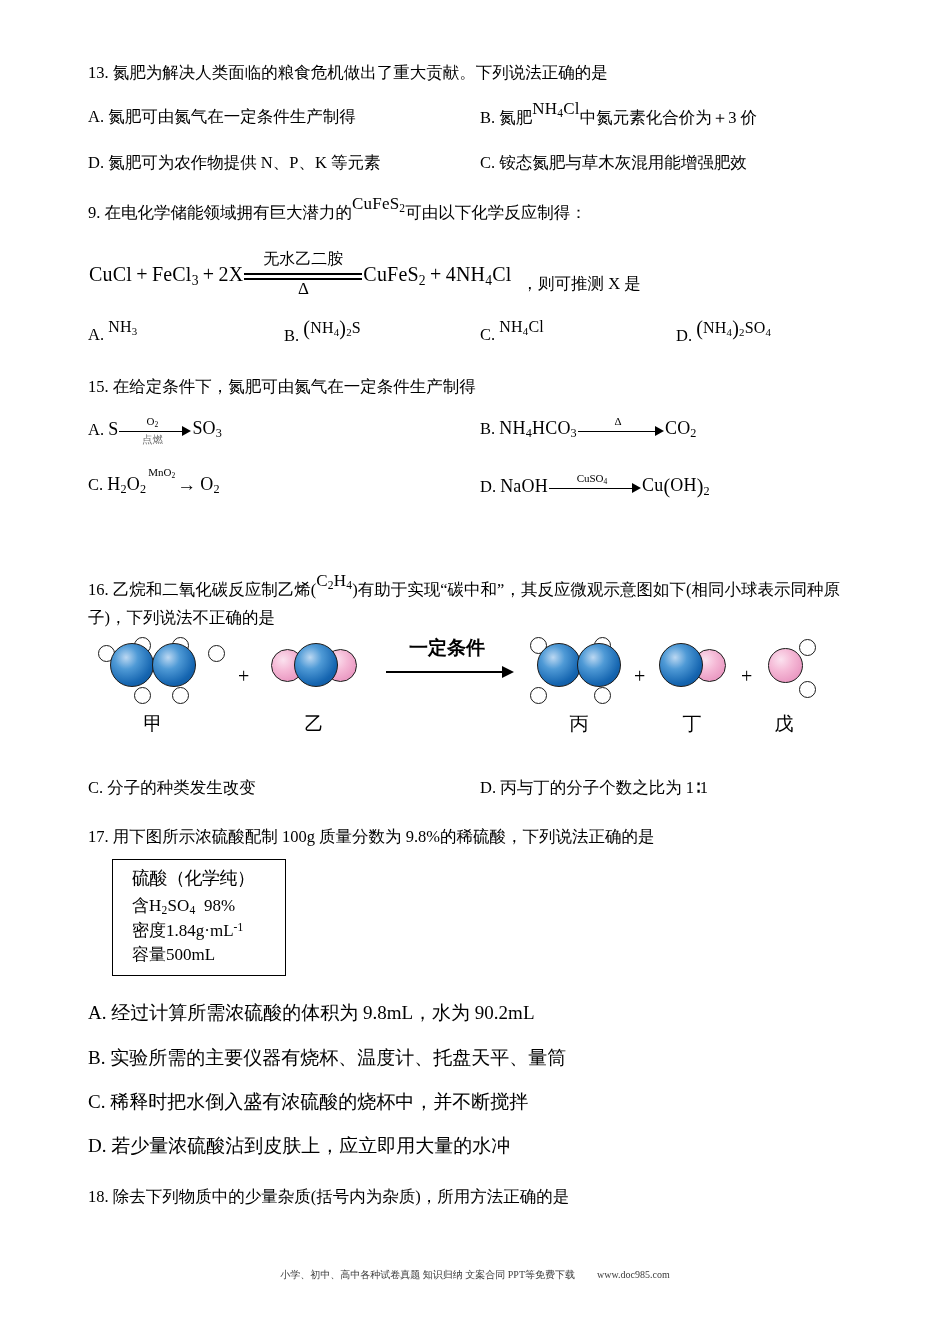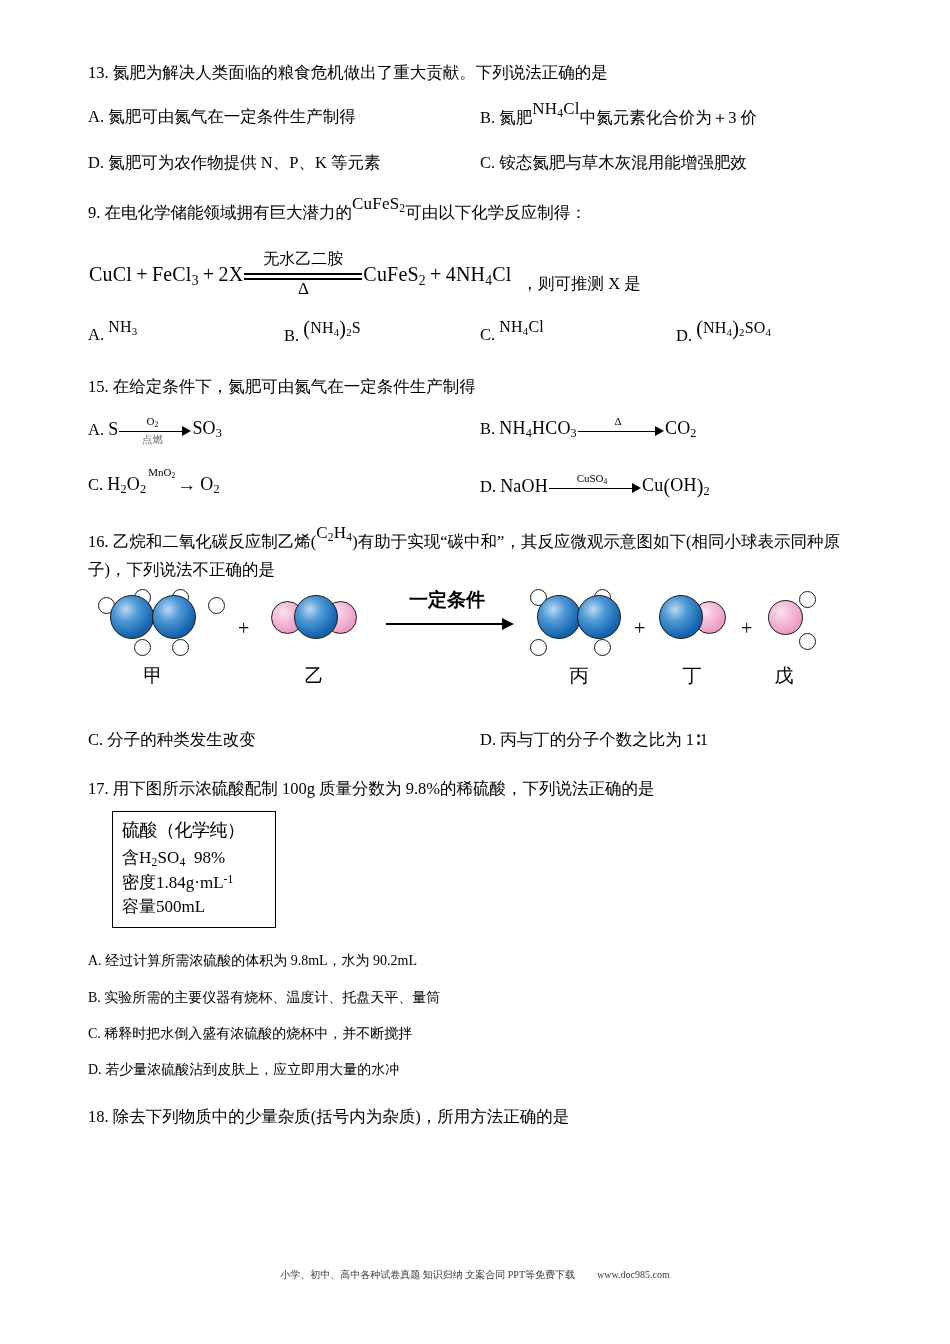--- a/index.html
+++ b/index.html
@@ -34,21 +34,21 @@
     font-size: 16.5px;
     line-height: 1.55;
     margin: 0 0 4px 0;
     white-space: nowrap;
   }
   .stem {
     font-size: 16.5px;
     line-height: 1.6;
     margin: 0;
   }
-  .wrapstem { white-space: normal; }
+  .wrapstem { white-space: normal; margin-top: 48px; }
 
   .opts2 {
     display: flex;
     width: 100%;
   }
   .opts2 > .opt {
     width: 50%;
     font-size: 16.5px;
     line-height: 1.6;
     white-space: nowrap;
@@ -56,21 +56,21 @@
   .opts4 {
     display: flex;
     width: 100%;
   }
   .opts4 > .opt {
     width: 25%;
     font-size: 16.5px;
     white-space: nowrap;
   }
   .optfull {
-    font-size: 14px;
+    font-size: 19px;
     line-height: 1.6;
     white-space: nowrap;
   }
 
   
   sub { font-size: 68%; vertical-align: -0.28em; }
   sup { font-size: 68%; vertical-align: 0.45em; }
 
   .fml {
     font-family: "Liberation Serif", "DejaVu Serif", serif;
@@ -275,21 +275,21 @@
     border-bottom: 6px solid transparent;
     border-left: 12px solid #000;
   }
 
   
   .label-box {
     margin-top: 10px;
     margin-left: 24px;
     width: 144px;
     border: 1.6px solid #000;
-    padding: 6px 9px 9px 9px;
+    padding: 6px 9px 9px 19px;
     box-sizing: content-box;
   }
   .label-title {
     font-size: 18px;
     letter-spacing: -0.5px;
     white-space: nowrap;
     margin-bottom: 4px;
   }
   .label-line {
     font-size: 17px;

